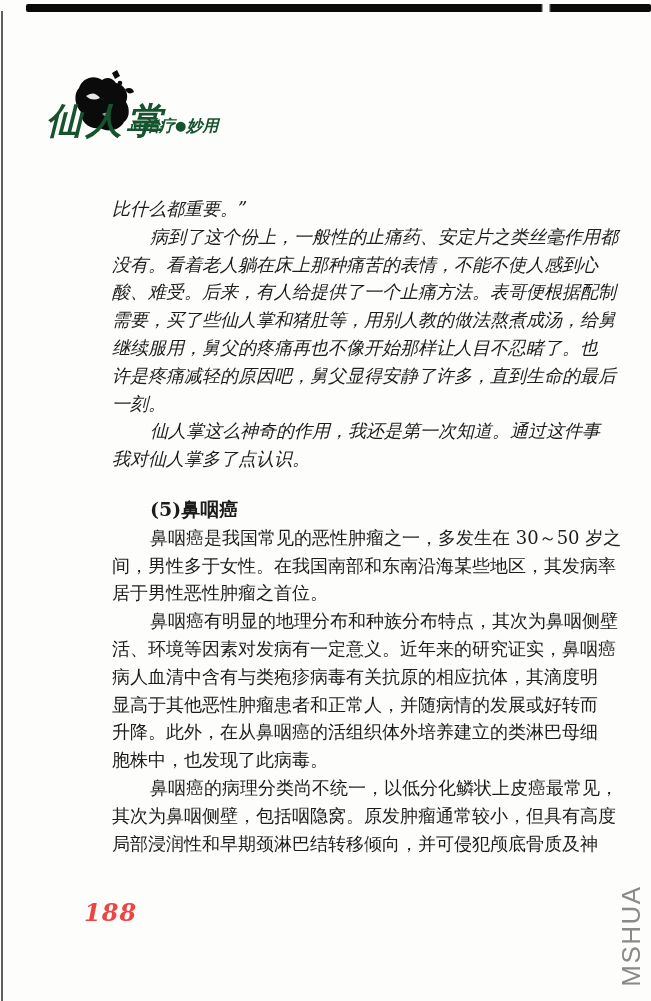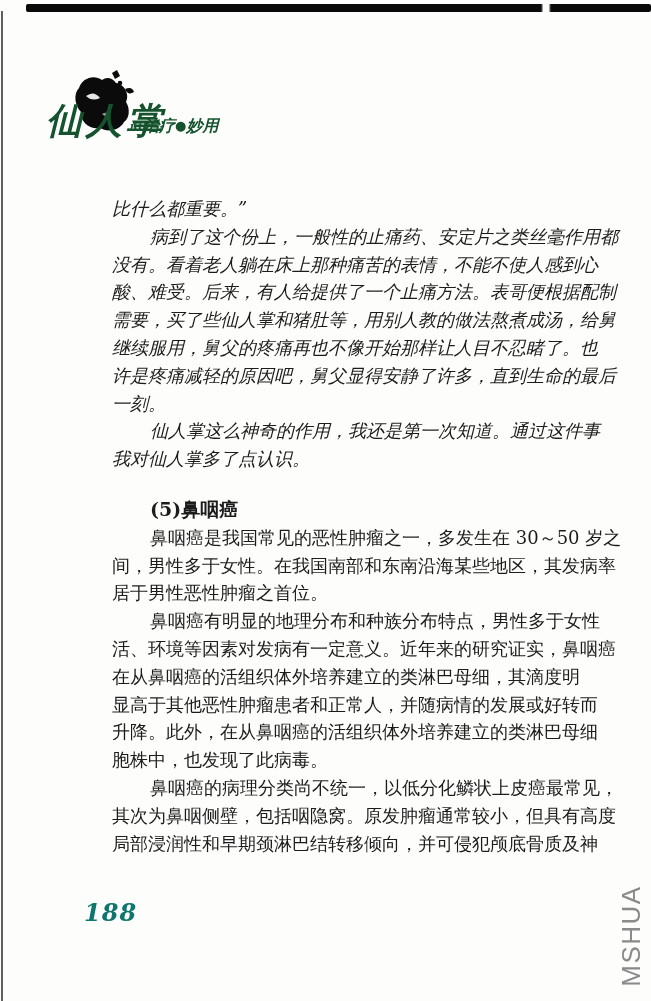--- a/index.html
+++ b/index.html
@@ -37,21 +37,21 @@
     font-size:18px; line-height:27.8px;
   }
   .line { height:27.8px; white-space:nowrap; }
   .indent { padding-left:38px; }
   .st { font-style:italic; }
   .heading-row { height:27.8px; font-weight:bold; font-size:19px; padding-left:38px; white-space:nowrap; }
   .gap { height:23px; }
   
   .page-number {
     position:absolute; left:84px; top:898px; font-size:24px; font-style:italic;
-    font-weight:600; letter-spacing:1px; color:#0f766e;text-align:right;
+    font-weight:600; letter-spacing:1px; color:#ef4444;text-align:right;
   }
   .watermark {
     position:absolute; left:576px; top:919px; width:110px; height:34px;
     transform:rotate(-90deg);
     font-family:"Liberation Sans","DejaVu Sans",sans-serif;
     font-size:26px; line-height:34px; letter-spacing:1.5px;
     color:#8a8a8a; text-align:center;
   }
 </style>
 </head>
@@ -86,23 +86,23 @@
     <div class="line st">一刻。</div>
     <div class="line st indent">仙人掌这么神奇的作用，我还是第一次知道。通过这件事</div>
     <div class="line st">我对仙人掌多了点认识。</div>
 
     <div class="gap"></div>
     <div class="heading-row">(5)鼻咽癌</div>
 
     <div class="line indent">鼻咽癌是我国常见的恶性肿瘤之一，多发生在 30～50 岁之</div>
     <div class="line">间，男性多于女性。在我国南部和东南沿海某些地区，其发病率</div>
     <div class="line">居于男性恶性肿瘤之首位。</div>
-    <div class="line indent">鼻咽癌有明显的地理分布和种族分布特点，男性多于女性</div>
+    <div class="line indent">鼻咽癌有明显的地理分布和种族分布特点，其次为鼻咽侧壁</div>
     <div class="line">活、环境等因素对发病有一定意义。近年来的研究证实，鼻咽癌</div>
-    <div class="line">在从鼻咽癌的活组织体外培养建立的类淋巴母细，其滴度明</div>
+    <div class="line">病人血清中含有与类疱疹病毒有关抗原的相应抗体，其滴度明</div>
     <div class="line">显高于其他恶性肿瘤患者和正常人，并随病情的发展或好转而</div>
     <div class="line">升降。此外，在从鼻咽癌的活组织体外培养建立的类淋巴母细</div>
     <div class="line">胞株中，也发现了此病毒。</div>
     <div class="line indent">鼻咽癌的病理分类尚不统一，以低分化鳞状上皮癌最常见，</div>
     <div class="line">其次为鼻咽侧壁，包括咽隐窝。原发肿瘤通常较小，但具有高度</div>
     <div class="line">局部浸润性和早期颈淋巴结转移倾向，并可侵犯颅底骨质及神</div>
   </div>
 
   <div class="page-number">188</div>
   <div class="watermark">MSHUA</div>

